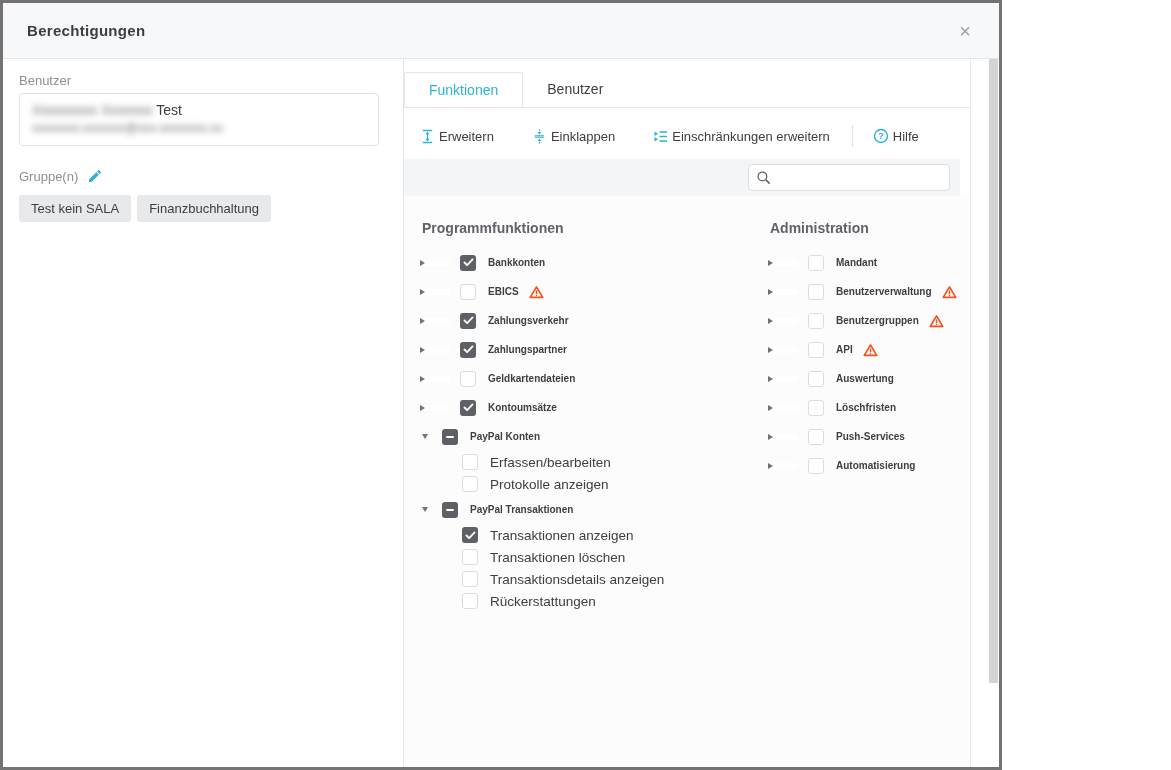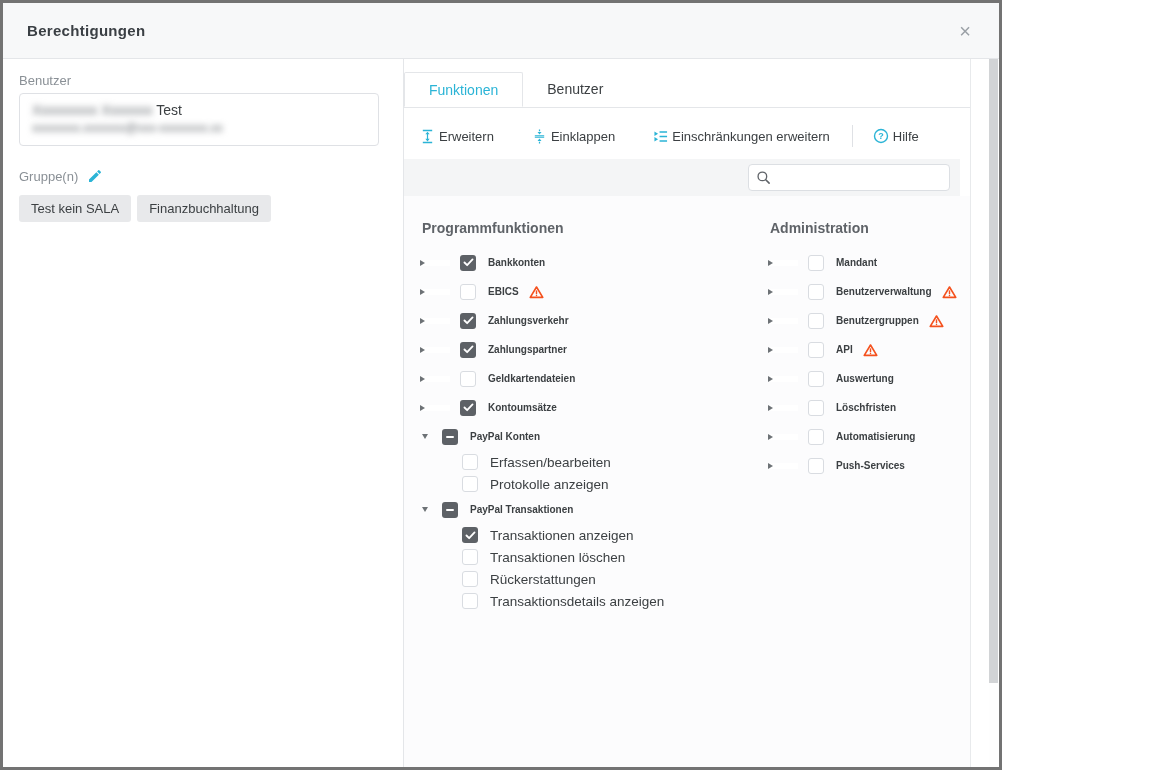--- a/index.html
+++ b/index.html
@@ -267,25 +267,25 @@
                     </svg>
                   </span>
                   <span class="clabel">Transaktionen anzeigen</span>
                 </div>
                 <div class="crow">
                   <span class="cb unchecked"></span>
                   <span class="clabel">Transaktionen löschen</span>
                 </div>
                 <div class="crow">
                   <span class="cb unchecked"></span>
+                  <span class="clabel">Transaktionsdetails anzeigen</span>
+                </div>
+                <div class="crow">
+                  <span class="cb unchecked"></span>
                   <span class="clabel">Rückerstattungen</span>
-                </div>
-                <div class="crow">
-                  <span class="cb unchecked"></span>
-                  <span class="clabel">Transaktionsdetails anzeigen</span>
                 </div>
               </div>
           </div>
           <div class="tree-col2">
             <div class="col-hdr">Administration</div>
             <div>
                 <div class="prow">
                   <span class="caret right">
                     <i></i>
                   </span>
@@ -346,28 +346,28 @@
                     <i></i>
                   </span>
                   <span class="cb unchecked"></span>
                   <span class="plabel">Löschfristen</span>
                 </div>
                 <div class="prow">
                   <span class="caret right">
                     <i></i>
                   </span>
                   <span class="cb unchecked"></span>
+                  <span class="plabel">Push-Services</span>
+                </div>
+                <div class="prow">
+                  <span class="caret right">
+                    <i></i>
+                  </span>
+                  <span class="cb unchecked"></span>
                   <span class="plabel">Automatisierung</span>
-                </div>
-                <div class="prow">
-                  <span class="caret right">
-                    <i></i>
-                  </span>
-                  <span class="cb unchecked"></span>
-                  <span class="plabel">Push-Services</span>
                 </div>
               </div>
           </div>
         </div>
       </div>
 
       <div class="vscroll">
         <div class="vscroll-thumb"></div>
       </div>
     </div>

